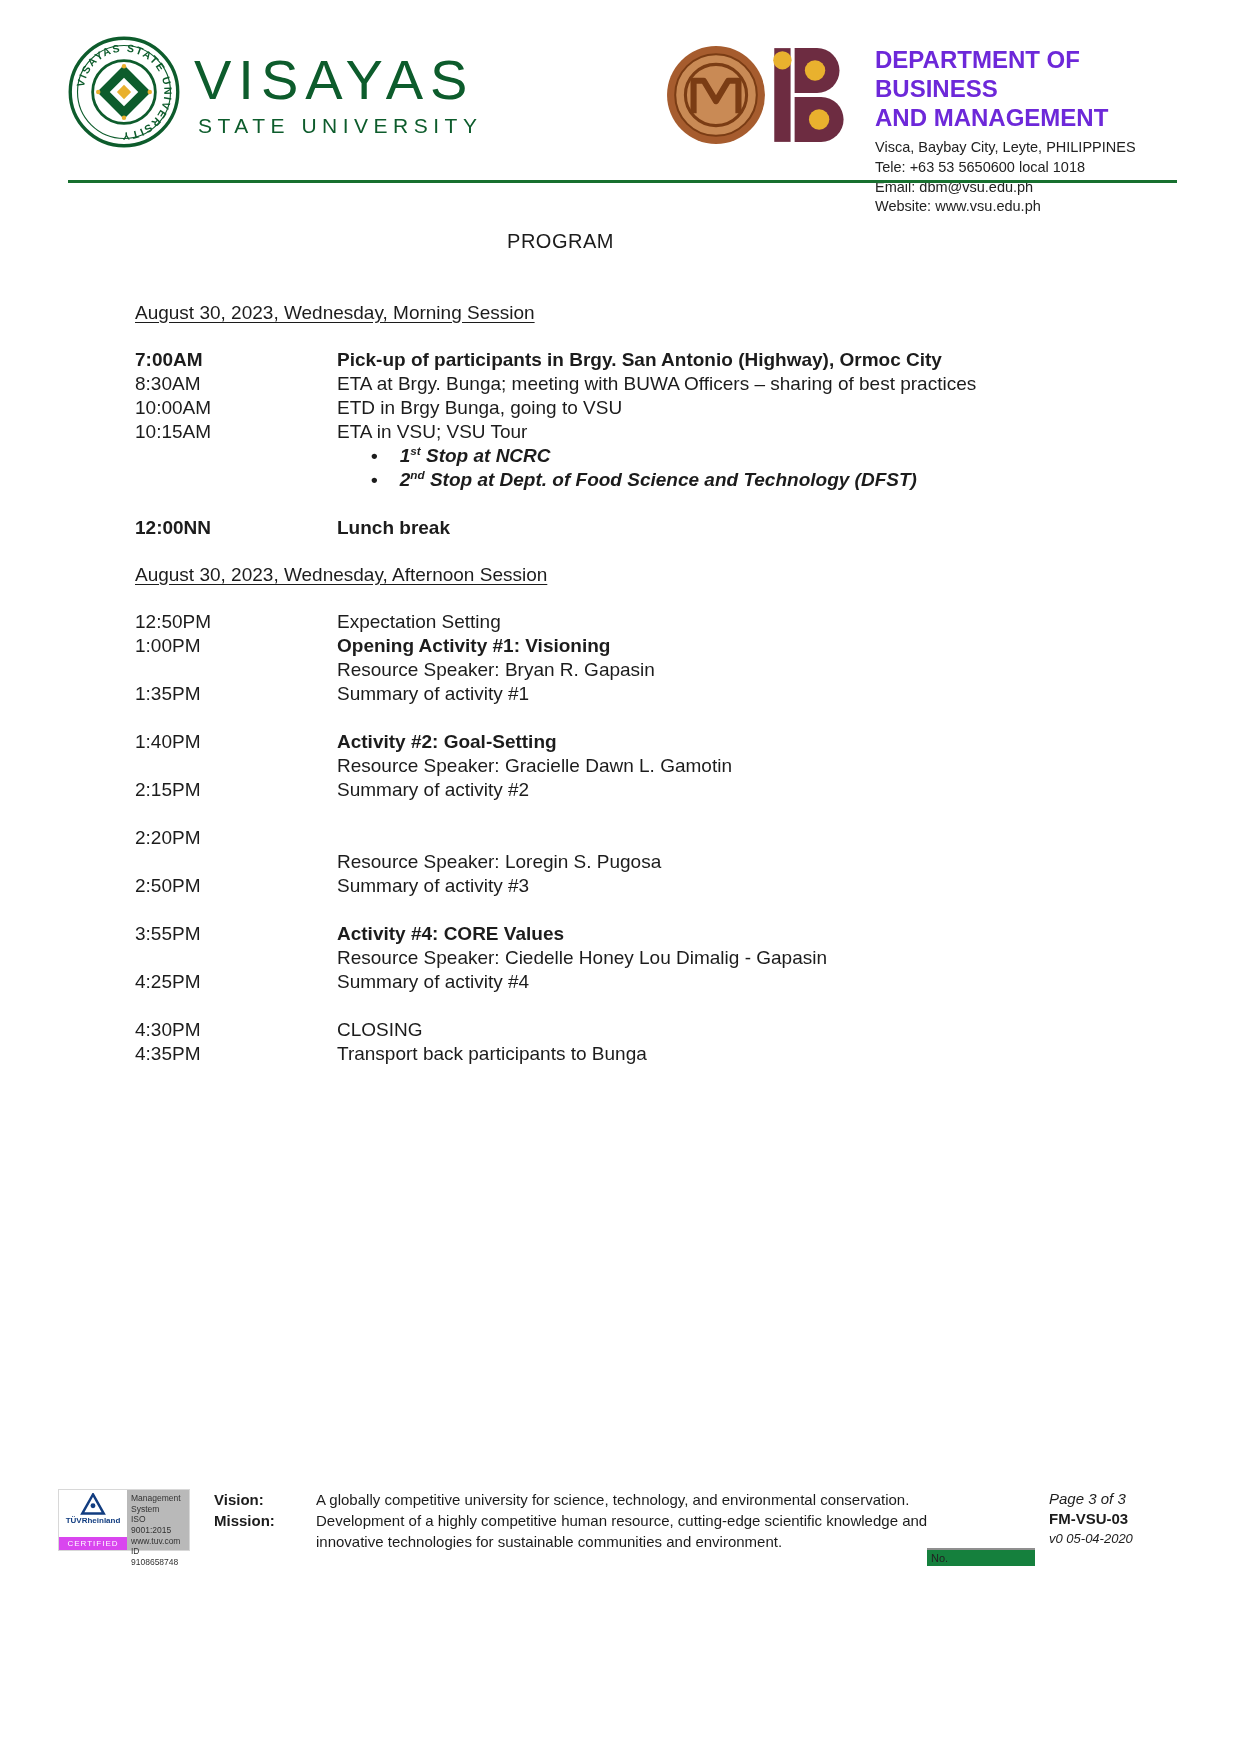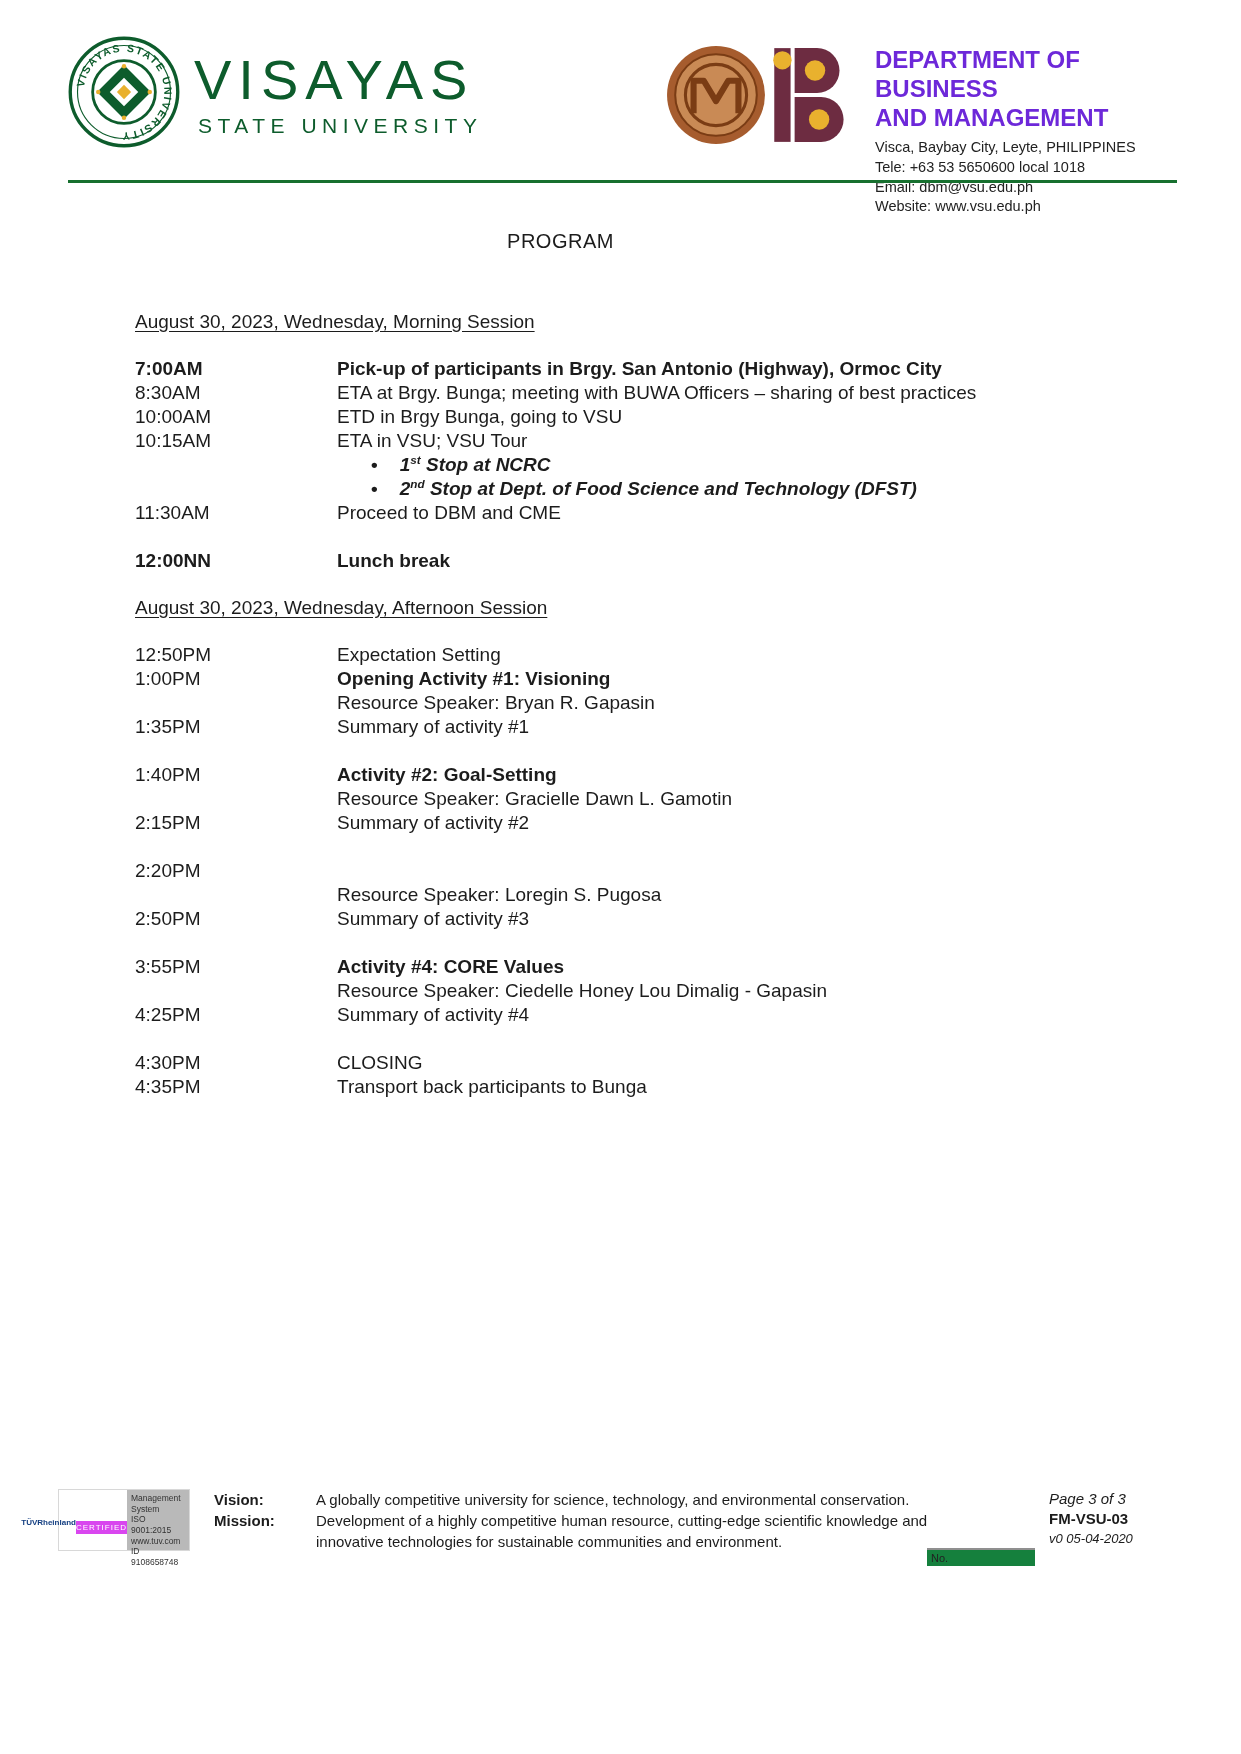--- a/index.html
+++ b/index.html
@@ -33,21 +33,21 @@
     border-top:3px solid #17702f;
   }
 
   
   .doc-title {
     position:absolute; top:230px; left:0; right:120px;
     text-align:center; font-weight:normal; font-size:20px; letter-spacing:0.5px;
   }
 
   
-  .content { position:absolute; top:311px; left:135px; right:90px; }
+  .content { position:absolute; top:302px; left:135px; right:90px; }
   .session + .session { margin-top:24px; }
   .session-heading {
     font-size:19px; text-decoration:underline; text-underline-offset:3px;
     margin-bottom:24px;
   }
   .sched-row { display:flex; font-size:19px; line-height:24px; }
   .sched-row.gap { margin-top:24px; }
   .time-cell { width:202px; flex:0 0 auto; }
   .desc-cell { flex:1; }
   .b { font-weight:bold; }
@@ -57,21 +57,21 @@
   }
   .bullet-item::before { content:"\2022"; margin-right:22px; font-style:normal; }
   sup { font-size:0.62em; line-height:0; vertical-align:super; }
 
   
   .footer {
     position:absolute; top:1489px; left:58px; right:64px;
     display:flex; align-items:flex-start; font-size:15px;
   }
   .tuv { display:flex; flex:0 0 auto; width:132px; height:62px; border:1px solid #d8d8d8; }
-  .tuv-left { width:68px; background:#fff; display:flex; flex-direction:row; align-items:center; justify-content:flex-end; padding-top:3px; }
+  .tuv-left { width:68px; background:#fff; display:flex; flex-direction:column; align-items:center; justify-content:center; padding-top:3px; }
   .tuv-tri { width:26px; height:24px; }
   .tuv-name { font-size:8px; font-weight:bold; color:#123d80; white-space:nowrap; margin-top:1px; }
   .tuv-cert { margin-top:12px; width:100%; background:#d946ef; color:#fff; font-size:8px; text-align:center; letter-spacing:1px; padding:2px 0; }
   .tuv-right { flex:1; background:#b9b9b9; color:#333; font-size:8.5px; line-height:1.25; padding:3px 4px; display:flex; flex-direction:column; justify-content:space-between; }
   .vm { display:flex; margin-left:24px; flex:1; }
   .vm-labels { width:102px; flex:0 0 auto; font-weight:bold; line-height:21px; }
   .vm-texts { flex:1; line-height:21px; max-width:618px; }
   .doc-meta { width:128px; flex:0 0 auto; margin-left:16px; line-height:20px; }
   .meta-page { font-style:italic; }
   .meta-code { font-weight:bold; }
@@ -175,24 +175,20 @@
           </div>
         </div>
         <div class="sched-row">
           <div class="time-cell"></div>
           <div class="desc-cell">
             <div class="bullet-item">
               <span class="bullet-text">2<sup>nd</sup> Stop at Dept. of Food Science and Technology (DFST)</span>
             </div>
           </div>
         </div>
-        <div class="sched-row">
-          <div class="time-cell">11:30AM</div>
-          <div class="desc-cell">Proceed to DBM and CME</div>
-        </div>
         <div class="sched-row gap">
           <div class="time-cell b">12:00NN</div>
           <div class="desc-cell b">Lunch break</div>
         </div>
       </div>
       <div class="session">
         <div class="session-heading">August 30, 2023, Wednesday, Afternoon Session</div>
         <div class="sched-row">
           <div class="time-cell">12:50PM</div>
           <div class="desc-cell">Expectation Setting</div>

